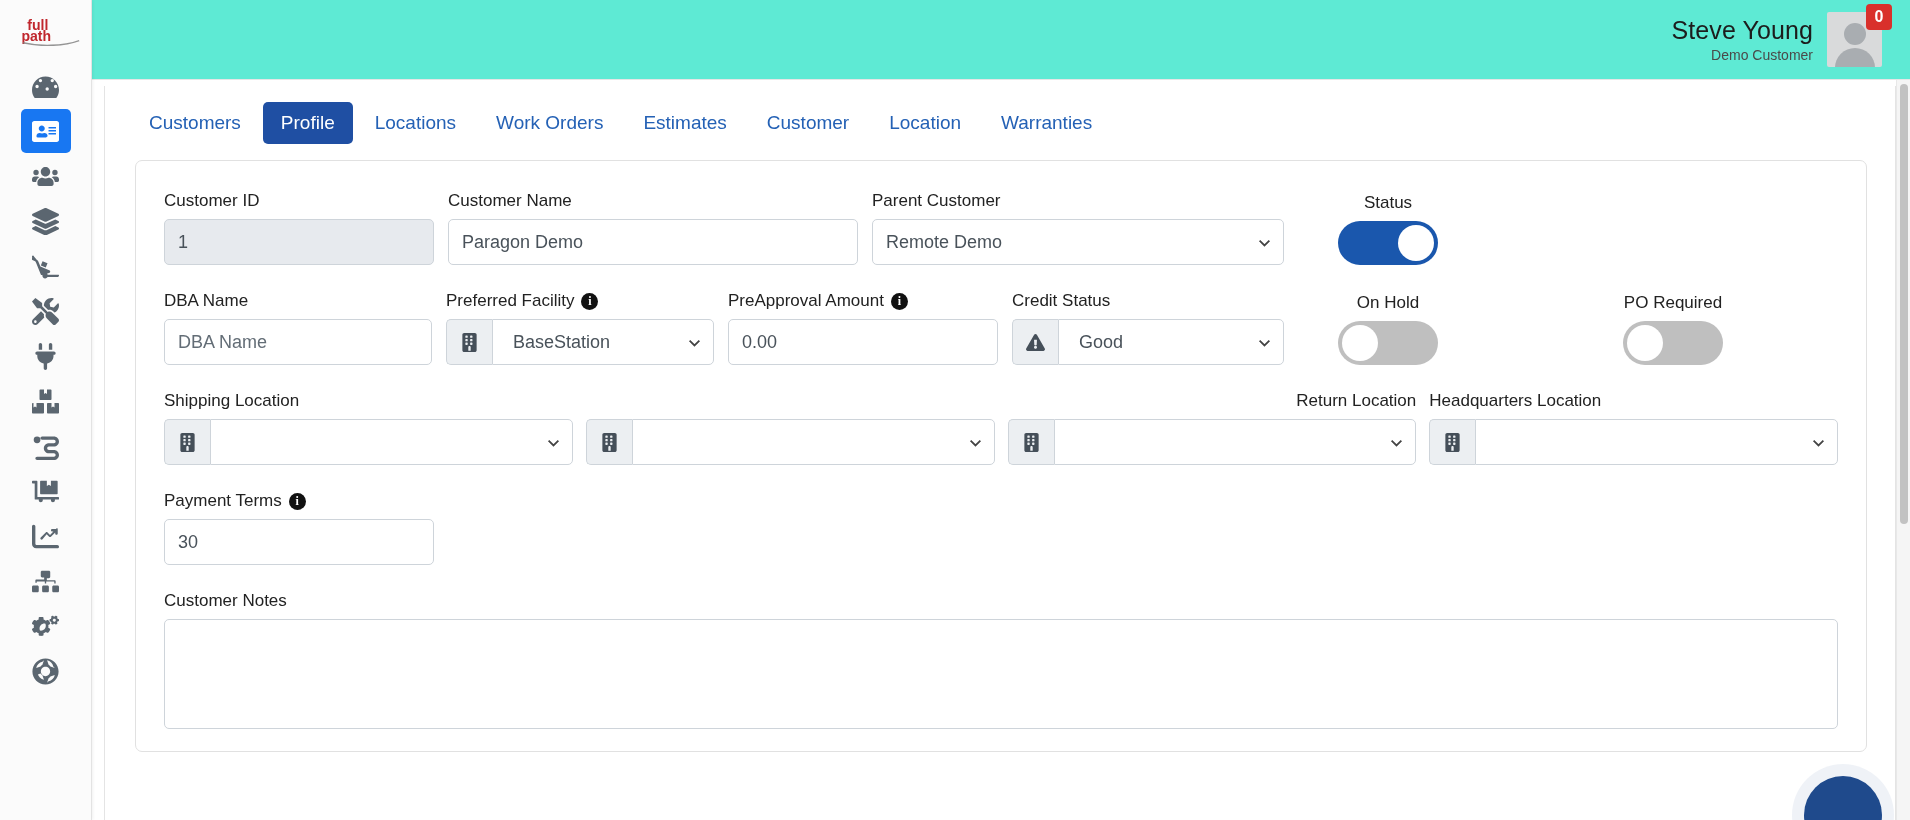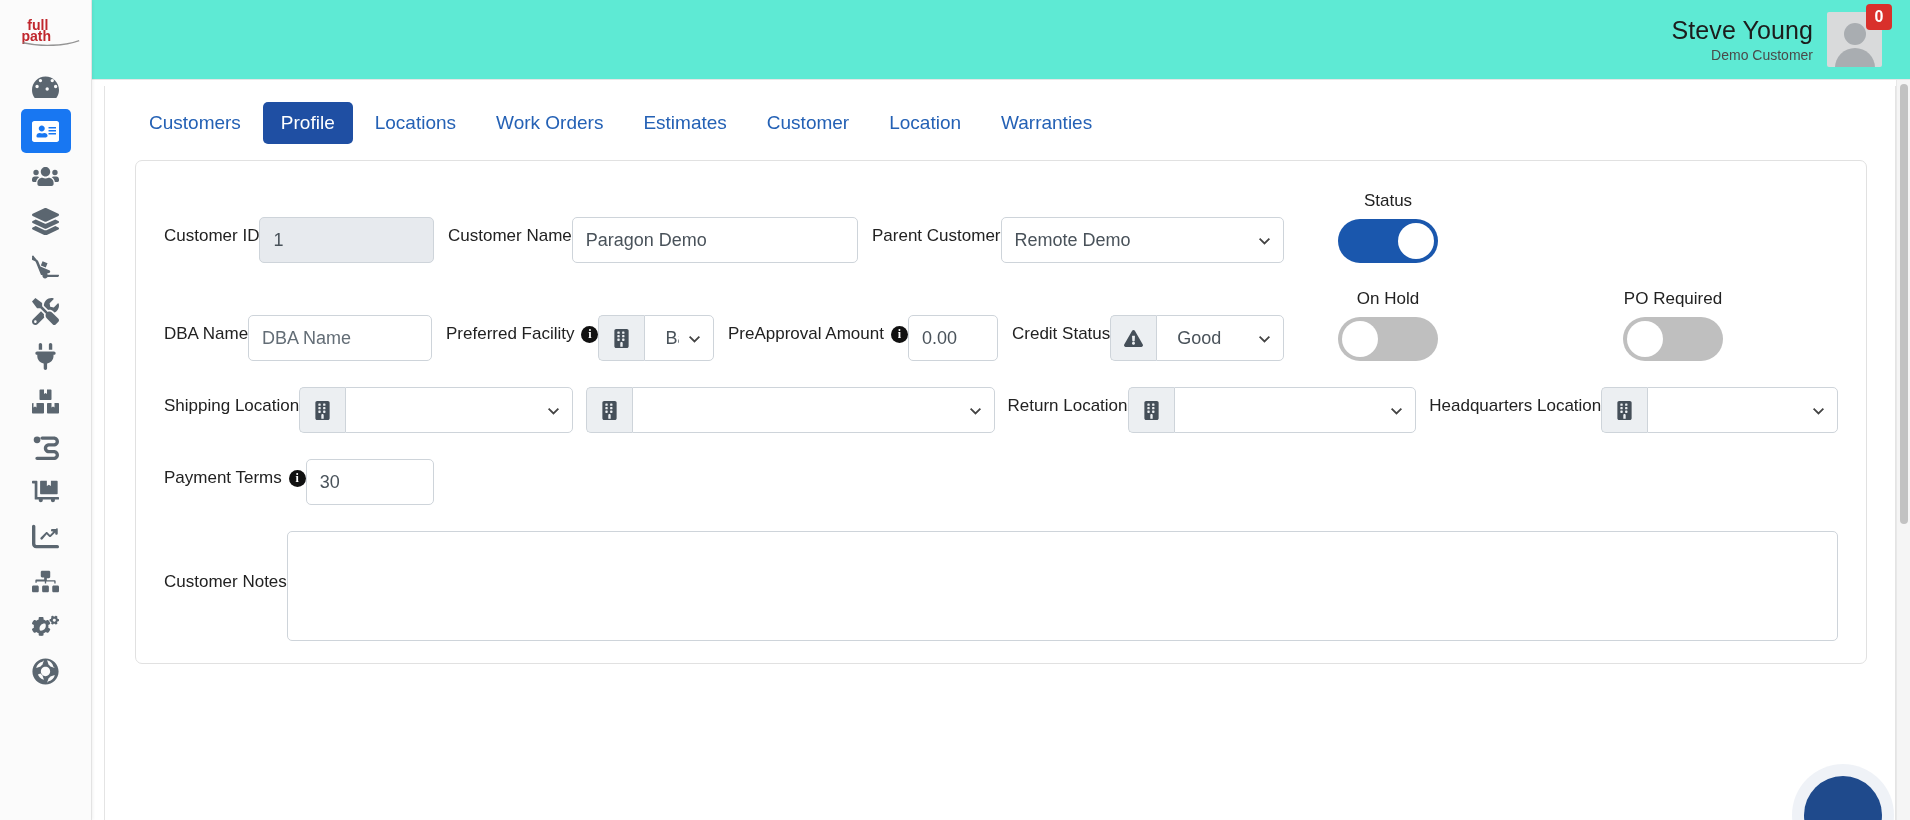--- a/index.html
+++ b/index.html
@@ -105,21 +105,21 @@
 
   
   .form-card {
     margin: 0 28px 0 30px;
     border: 1px solid #e1e1e1;
     border-radius: 7px;
     padding: 30px 28px 22px 28px;
     background: #fff;
   }
   .row { display: flex; align-items: flex-end; margin-bottom: 26px; }
-  .field { display: flex; flex-direction: row; }
+  .field { display: flex; flex-direction: column; }
   .lbl {
     font-size: 17px; color: #222;
     margin-bottom: 8px;
     display: flex; align-items: center; gap: 7px;
     white-space: nowrap;
   }
   .lbl.center { justify-content: center; }
 
   .inp, .sel {
     height: 46px;
@@ -522,21 +522,21 @@
                     <option></option>
                   </select>
                   <span class="caret">
                     <svg viewBox="0 0 16 16">
                         <path d="M2 5l6 6 6-6"></path>
                       </svg>
                   </span>
                 </div>
               </div>
             </div>
-            <div class="field" style="width:411px;margin-right:13px;">
+            <div class="field" style="width:411px;margin-right:13px;align-items:flex-end;">
               <div class="lbl">Return Location</div>
               <div class="igroup">
                 <span class="iprefix">
                   <svg viewBox="0 0 384 512">
                       <path d="M0 48C0 21.5 21.5 0 48 0H336c26.5 0 48 21.5 48 48V464c0 26.5-21.5 48-48 48H48c-26.5 0-48-21.5-48-48V48zM80 80v32c0 8.8 7.2 16 16 16h32c8.8 0 16-7.2 16-16V80c0-8.8-7.2-16-16-16H96c-8.8 0-16 7.2-16 16zm144-16c-8.8 0-16 7.2-16 16v32c0 8.8 7.2 16 16 16h32c8.8 0 16-7.2 16-16V80c0-8.8-7.2-16-16-16H224zM80 176v32c0 8.8 7.2 16 16 16h32c8.8 0 16-7.2 16-16V176c0-8.8-7.2-16-16-16H96c-8.8 0-16 7.2-16 16zm144-16c-8.8 0-16 7.2-16 16v32c0 8.8 7.2 16 16 16h32c8.8 0 16-7.2 16-16V176c0-8.8-7.2-16-16-16H224zM80 272v32c0 8.8 7.2 16 16 16h32c8.8 0 16-7.2 16-16V272c0-8.8-7.2-16-16-16H96c-8.8 0-16 7.2-16 16zm144-16c-8.8 0-16 7.2-16 16v32c0 8.8 7.2 16 16 16h32c8.8 0 16-7.2 16-16V272c0-8.8-7.2-16-16-16H224zM160 384v96h64V384c0-17.7-14.3-32-32-32s-32 14.3-32 32z"></path>
                     </svg>
                 </span>
                 <div class="selwrap">
                   <select class="sel">
                     <option></option>

